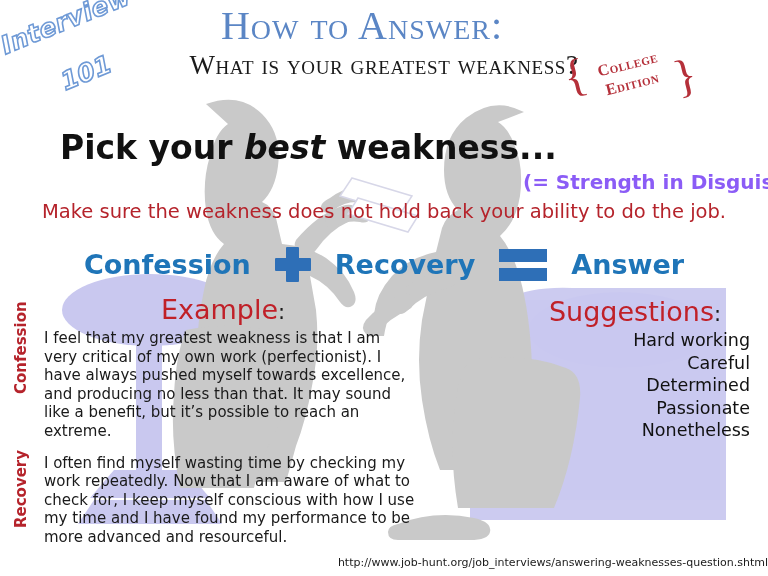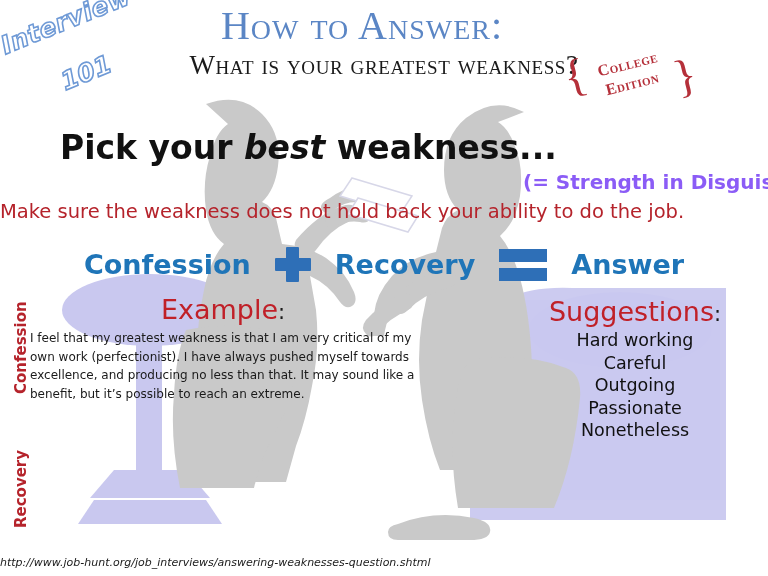--- a/index.html
+++ b/index.html
@@ -80,21 +80,21 @@
   }
   #pick-line em{font-style:italic;}
   #disguise{
     position:absolute;left:523px;top:170px;z-index:4;
     font-family:"DejaVu Sans", sans-serif;font-weight:bold;
     font-size:20px;color:#8b5cf6;white-space:nowrap;
   }
 
   
   #warning{
-    position:absolute;left:0;top:200px;width:768px;text-align:left;z-index:4;
+    position:absolute;left:0;top:200px;width:768px;text-align:center;z-index:4;
     font-family:"DejaVu Sans", sans-serif;
     font-size:19.5px;color:#b5232b;white-space:nowrap;
   }
 
   
   #equation{
     position:absolute;left:0;top:243px;width:768px;height:42px;z-index:4;
     display:flex;align-items:center;justify-content:center;gap:22px;
   }
   #equation .term{
@@ -124,46 +124,46 @@
   #left-col{
     position:absolute;left:28px;top:294px;width:390px;z-index:4;
   }
   #example-head{
     text-align:center;margin:0 0 4px 0;
     font-family:"DejaVu Sans", sans-serif;
     font-size:27px;color:#c02028;
   }
   #example-head .colon{color:#1a1a1a;font-size:21px;}
   #left-col p{
-    margin:0 0 13px 2px;
-    font-family:"DejaVu Sans", sans-serif;
-    font-size:12px;line-height:18.6px;color:#1a1a1a;
+    margin:0 0 13px 16px;
+    font-family:"DejaVu Sans", sans-serif;
+    font-size:15px;line-height:18.6px;color:#1a1a1a;
   }
 
   
   #right-col{
     position:absolute;left:520px;top:296px;width:230px;z-index:4;text-align:center;
   }
   #sugg-head{
     margin:0 0 2px 0;
     font-family:"DejaVu Sans", sans-serif;
     font-size:27px;color:#c02028;
   }
   #sugg-head .colon{color:#1a1a1a;font-size:21px;}
   #sugg-list{list-style:none;margin:0;padding:0;}
   #sugg-list li{
     font-family:"DejaVu Sans", sans-serif;
-    font-size:17.5px;line-height:22.6px;color:#111;
+    font-size:17.5px;line-height:22.6px;color:#111;text-align:right;
   }
 
   
   #footer-url{
-    position:absolute;left:0;top:556px;width:768px;text-align:left;z-index:6;
-    font-family:"DejaVu Sans", sans-serif;
-    font-size:11px;color:#1a1a1a;font-style:italic;
+    position:absolute;left:0;top:556px;width:768px;text-align:right;z-index:6;
+    font-family:"DejaVu Sans", sans-serif;
+    font-size:11px;color:#1a1a1a;
   }
 </style>
 </head>
 <body>
 
 <div id="stage">
 
   <div class="bg-layer">
     <svg width="768" height="576" viewBox="0 0 768 576" xmlns="http://www.w3.org/2000/svg">
 
@@ -290,28 +290,29 @@
     </div>
     <div class="term">Answer</div>
   </div>
 
   <div class="vlabel" id="vl-confession">Confession</div>
   <div class="vlabel" id="vl-recovery">Recovery</div>
 
   <div id="left-col">
     <div id="example-head"><span>Example</span><span class="colon">:</span></div>
     <p>I feel that my greatest weakness is that I am very critical of my own work (perfectionist).  I have always pushed myself towards excellence, and producing no less than that. It may sound like a benefit, but it’s possible to reach an extreme.</p>
+    <p>I often find myself wasting time by checking my work repeatedly. Now that I am aware of what to check for, I keep myself conscious with how I use my time and I have found my performance to be more advanced and resourceful.</p>
   </div>
 
   <div id="right-col">
     <div id="sugg-head"><span>Suggestions</span><span class="colon">:</span></div>
     <ul id="sugg-list">
       <li>Hard working</li>
       <li>Careful</li>
-      <li>Outgoing</li>
+      <li>Determined</li>
       <li>Passionate</li>
       <li>Nonetheless</li>
     </ul>
   </div>
 
   <div id="footer-url">http://www.job-hunt.org/job_interviews/answering-weaknesses-question.shtml</div>
 
 </div>
 
 </body></html>

